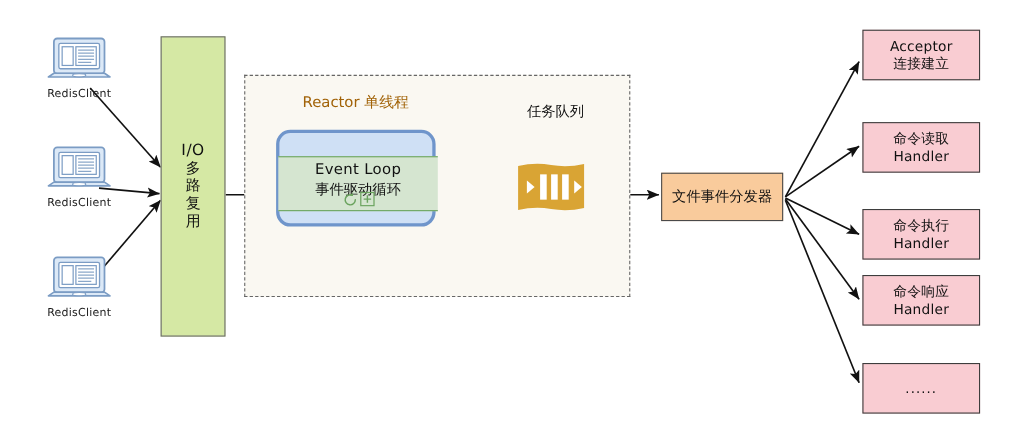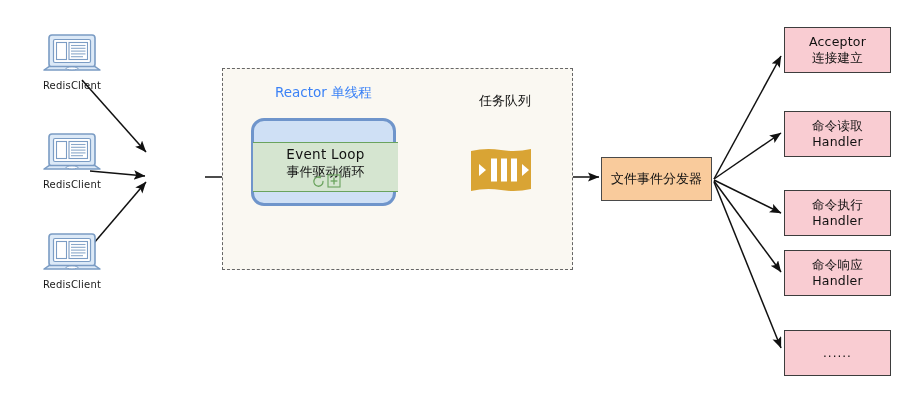--- a/index.html
+++ b/index.html
@@ -83,21 +83,21 @@
     height: 202px;
     background: #faf8f2;
     border: 1.4px dashed #666;
   }
   .reactor-title {
     position: absolute;
     left: 275px;
     top: 84px;
     width: 180px;
     font-size: 13.5px;
-    color: #3b82f6;
+    color: #a16207;
     text-align: left;
     white-space: nowrap;
   }
 
   
   .eventloop-outer {
     left: 251px;
     top: 118px;
     width: 145px;
     height: 88px;
@@ -292,20 +292,27 @@
           <line x1="31" y1="21.9" x2="45.5" y2="21.9"></line>
           <line x1="31" y1="24.7" x2="43" y2="24.7"></line>
         </g>
         <path d="M4,38 L60,38 L55,34.6 L9,34.6 z" fill="#dce9f7" stroke="#7b9cc4" stroke-width="1.5" stroke-linejoin="round"></path>
         <ellipse cx="32" cy="36.4" rx="6" ry="1.5" fill="#ffffff" stroke="#7b9cc4" stroke-width="1"></ellipse>
       </svg>
     </div>
     <div class="client-label">RedisClient</div>
   </div>
 
+  <div class="node mux">
+    <div class="mux-io">I/O</div>
+    <div class="mux-v">多</div>
+    <div class="mux-v">路</div>
+    <div class="mux-v">复</div>
+    <div class="mux-v">用</div>
+  </div>
 
   <div class="node reactor"></div>
   <div class="reactor-title">Reactor 单线程</div>
 
   <div class="node eventloop-outer">
     <div class="eventloop-inner">
       <div class="el-line1">Event Loop</div>
       <div class="el-line2">事件驱动循环</div>
       <div class="el-icons">
         <span>

